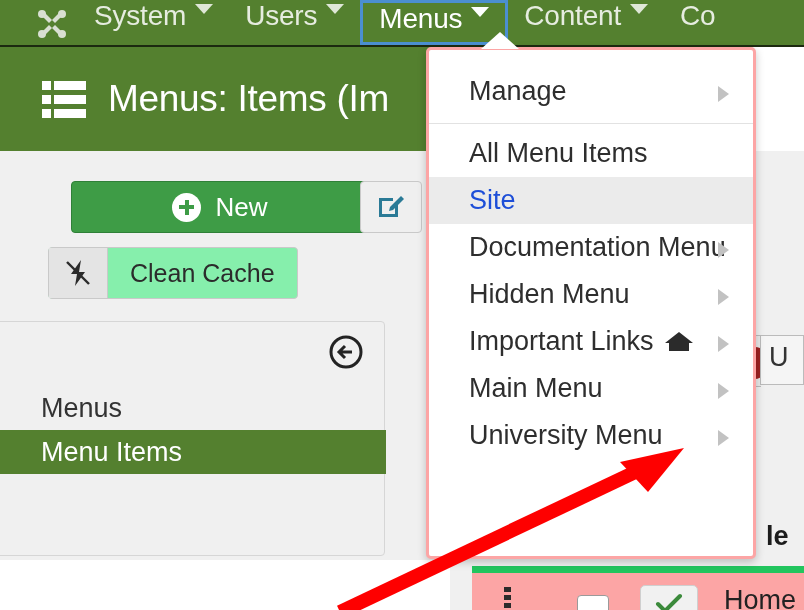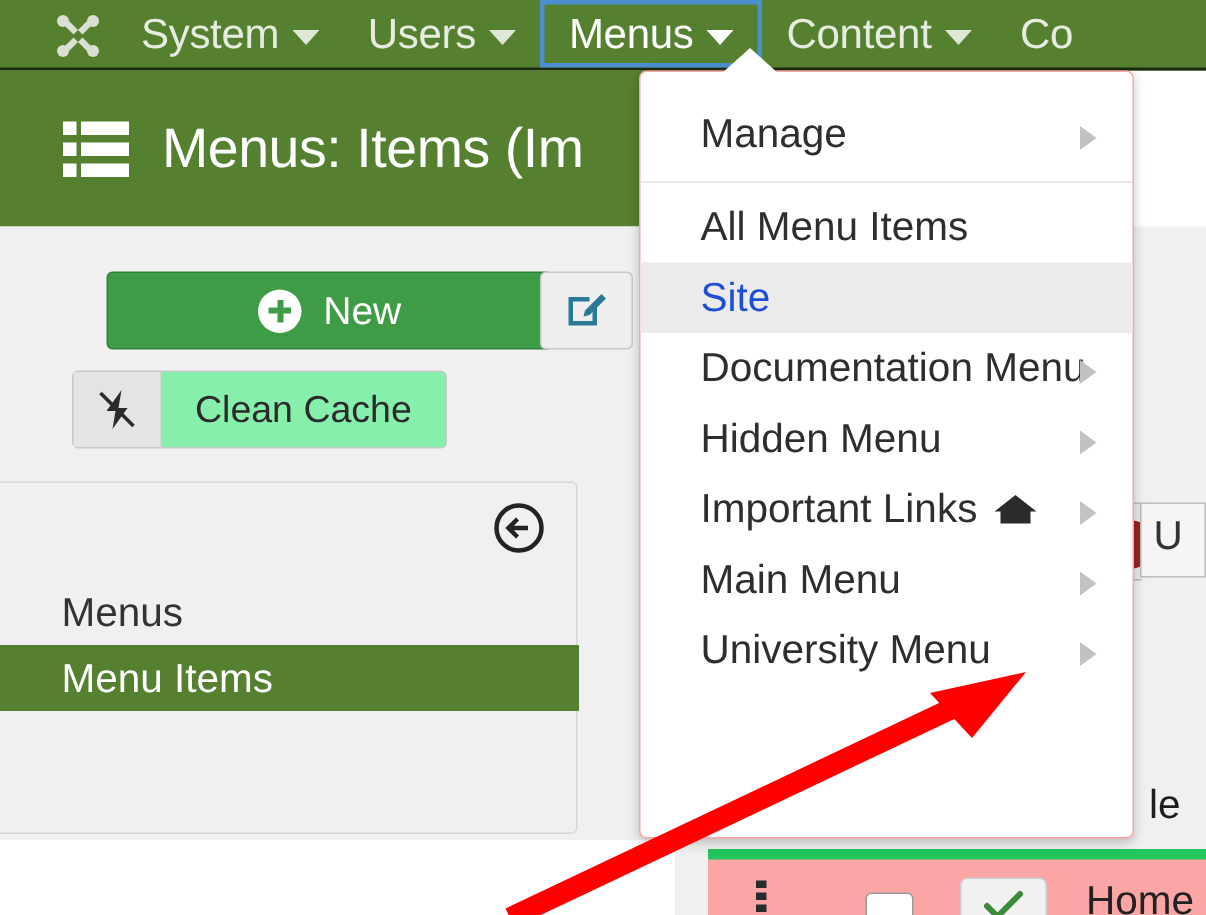--- a/index.html
+++ b/index.html
@@ -18,21 +18,21 @@
     box-sizing:border-box;
   }
   .joomla-logo{
     position:absolute;left:32px;top:5px;width:40px;height:38px;
   }
   .nav-items{
     position:absolute;left:78px;top:0;height:45px;
     display:flex;align-items:center;
   }
   .nav-item{
-    display:flex;align-items:center;gap:9px;
+    display:flex;gap:9px;
     height:45px;padding:0 16px;
     color:#e6ece0;font-size:28px;font-weight:400;
     letter-spacing:-0.2px;
     box-sizing:border-box;
     white-space:nowrap;
   }
   .nav-item.active{
     color:#ffffff;
     border:3px solid #4b8fd0;
     height:45px;
@@ -168,27 +168,27 @@
     border:1px solid #cfcfcf;border-radius:5px;background:#f1f1f1;
     display:flex;align-items:center;justify-content:center;
     box-sizing:border-box;
   }
   .row-title{
     position:absolute;left:252px;top:12px;font-size:27px;color:#222;
     white-space:nowrap;
   }
   .col-title-head{
     position:absolute;left:766px;top:521px;font-size:27px;
-    font-weight:normal;color:#1c1c1c;
+    font-weight:bold;color:#1c1c1c;
   }
 
   
   #dropdown{
     position:absolute;left:426px;top:47px;width:330px;height:512px;
-    background:#ffffff;border:1px solid #fca5a5;border-radius:5px;
+    background:#ffffff;border:3px solid #fca5a5;border-radius:5px;
     box-shadow:0 3px 8px rgba(0,0,0,.22);
     box-sizing:border-box;
     z-index:40;
   }
   .dd-arrow{
     position:absolute;left:481px;top:32px;width:0;height:0;
     border-left:19px solid transparent;border-right:19px solid transparent;
     border-bottom:17px solid #ffffff;z-index:41;
   }
   .dd-item{

